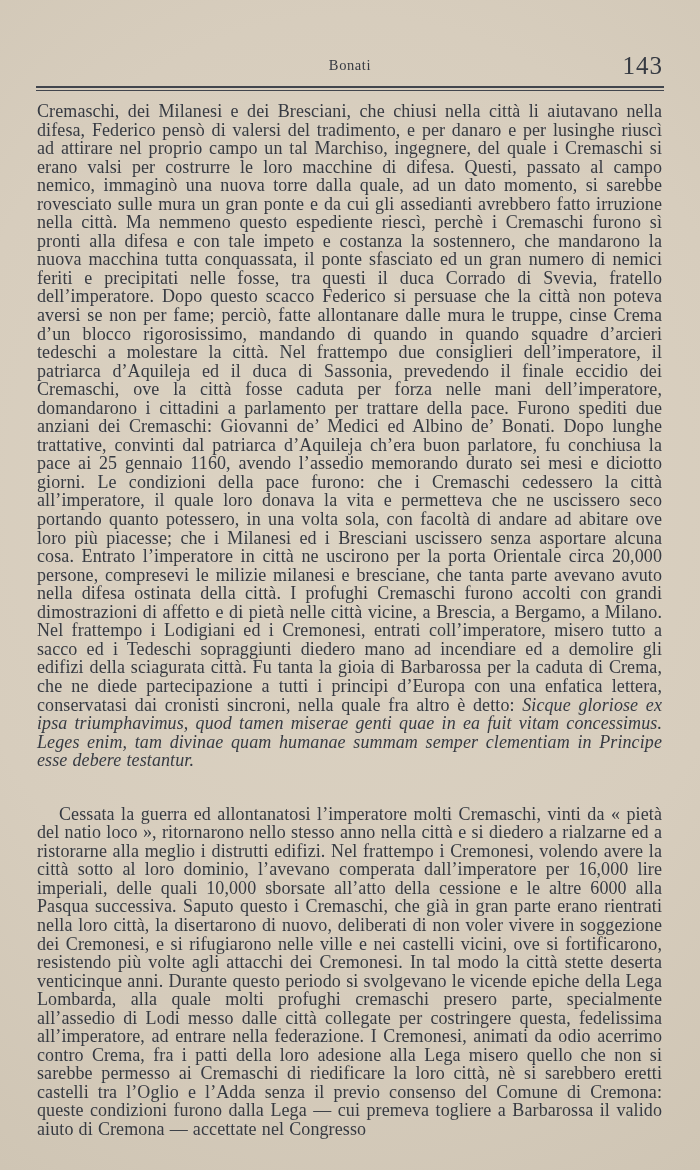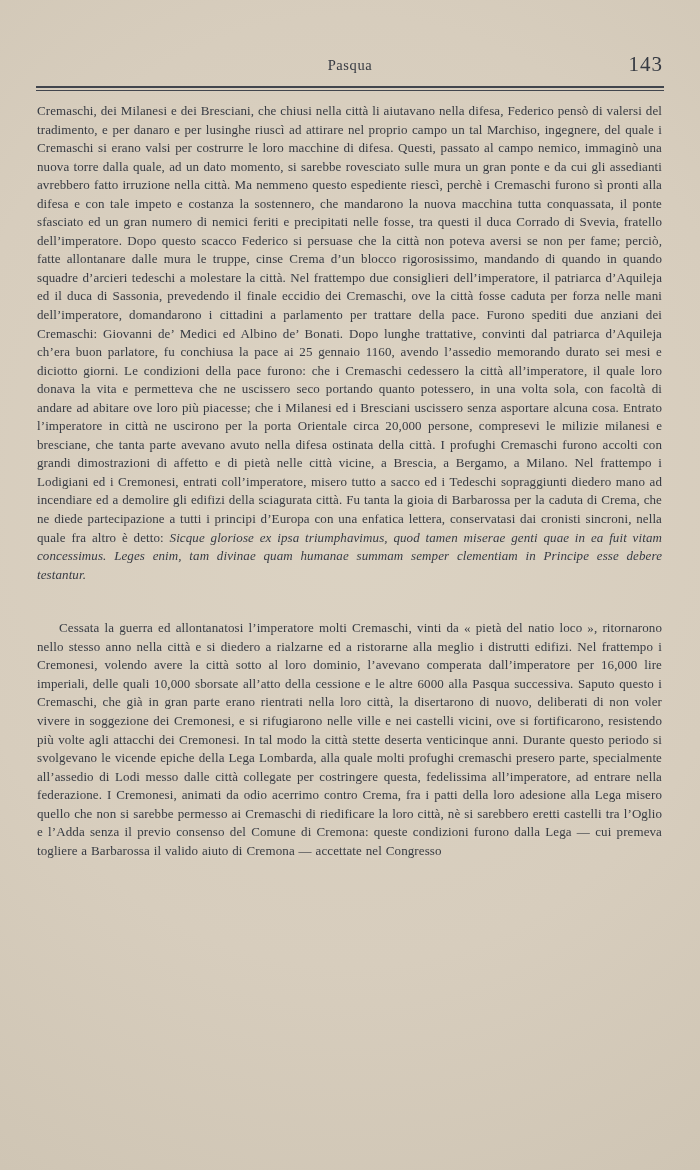--- a/index.html
+++ b/index.html
@@ -34,21 +34,21 @@
     right: 0;
     top: 3px;
     text-align: center;
     font-size: 14.5px;
     letter-spacing: 0.6px;
   }
   .page-number {
     position: absolute;
     right: 0;
     top: -2px;
-    font-size: 21px;
+    font-size: 25px;
     letter-spacing: 1px;
   }
   .rule {
     position: absolute;
     top: 86px;
     left: 36px;
     right: 36px;
     border-top: 2.5px solid #41454d;
   }
   .rule::after {
@@ -56,21 +56,21 @@
     display: block;
     margin-top: 2px;
     border-top: 1px solid #41454d;
   }
   .body-text {
     position: absolute;
     top: 102px;
     left: 37px;
     right: 38px;
     text-align: justify;
-    font-size: 13px;
+    font-size: 18px;
     line-height: 18.55px;
     letter-spacing: 0.1px;
     word-spacing: 0.5px;
     hyphens: auto;
     -webkit-hyphens: auto;
   }
   p.para {
     margin: 0;
   }
   p.para.indent {
@@ -80,21 +80,21 @@
   .italic {
     font-style: italic;
   }
 </style>
 </head>
 <body>
 
 <div class="page">
 
   <div class="header">
-    <div class="running-title">Pasqua</div>
+    <div class="running-title">Bonati</div>
     <div class="page-number">143</div>
   </div>
 
   <div class="rule"></div>
 
   <div class="body-text">
     <p class="para"><span>Cremaschi, dei Milanesi e dei Bresciani, che chiusi nella città li aiutavano nella difesa, Federico pensò di valersi del tradimento, e per danaro e per lusinghe riuscì ad attirare nel proprio campo un tal Marchiso, ingegnere, del quale i Cremaschi si erano valsi per costrurre le loro macchine di difesa. Questi, passato al campo nemico, immaginò una nuova torre dalla quale, ad un dato momento, si sarebbe rovesciato sulle mura un gran ponte e da cui gli assedianti avrebbero fatto irruzione nella città. Ma nemmeno questo espediente riescì, perchè i Cremaschi furono sì pronti alla difesa e con tale impeto e costanza la sostennero, che mandarono la nuova macchina tutta conquassata, il ponte sfasciato ed un gran numero di nemici feriti e precipitati nelle fosse, tra questi il duca Corrado di Svevia, fratello dell’imperatore. Dopo questo scacco Federico si persuase che la città non poteva aversi se non per fame; perciò, fatte allontanare dalle mura le truppe, cinse Crema d’un blocco rigorosissimo, mandando di quando in quando squadre d’arcieri tedeschi a molestare la città. Nel frattempo due consiglieri dell’imperatore, il patriarca d’Aquileja ed il duca di Sassonia, prevedendo il finale eccidio dei Cremaschi, ove la città fosse caduta per forza nelle mani dell’imperatore, domandarono i cittadini a parlamento per trattare della pace. Furono spediti due anziani dei Cremaschi: Giovanni de’ Medici ed Albino de’ Bonati. Dopo lunghe trattative, convinti dal patriarca d’Aquileja ch’era buon parlatore, fu conchiusa la pace ai 25 gennaio 1160, avendo l’assedio memorando durato sei mesi e diciotto giorni. Le condizioni della pace furono: che i Cremaschi cedessero la città all’imperatore, il quale loro donava la vita e permetteva che ne uscissero seco portando quanto potessero, in una volta sola, con facoltà di andare ad abitare ove loro più piacesse; che i Milanesi ed i Bresciani uscissero senza asportare alcuna cosa. Entrato l’imperatore in città ne uscirono per la porta Orientale circa 20,000 persone, compresevi le milizie milanesi e bresciane, che tanta parte avevano avuto nella difesa ostinata della città. I profughi Cremaschi furono accolti con grandi dimostrazioni di affetto e di pietà nelle città vicine, a Brescia, a Bergamo, a Milano. Nel frattempo i Lodigiani ed i Cremonesi, entrati coll’imperatore, misero tutto a sacco ed i Tedeschi sopraggiunti diedero mano ad incendiare ed a demolire gli edifizi della sciagurata città. Fu tanta la gioia di Barbarossa per la caduta di Crema, che ne diede partecipazione a tutti i principi d’Europa con una enfatica lettera, conservatasi dai cronisti sincroni, nella quale fra altro è detto: </span><span class="italic">Sicque gloriose ex ipsa triumphavimus, quod tamen miserae genti quae in ea fuit vitam concessimus. Leges enim, tam divinae quam humanae summam semper clementiam in Principe esse debere testantur.</span></p>
     <p class="para indent"><span>Cessata la guerra ed allontanatosi l’imperatore molti Cremaschi, vinti da « pietà del natio loco », ritornarono nello stesso anno nella città e si diedero a rialzarne ed a ristorarne alla meglio i distrutti edifizi. Nel frattempo i Cremonesi, volendo avere la città sotto al loro dominio, l’avevano comperata dall’imperatore per 16,000 lire imperiali, delle quali 10,000 sborsate all’atto della cessione e le altre 6000 alla Pasqua successiva. Saputo questo i Cremaschi, che già in gran parte erano rientrati nella loro città, la disertarono di nuovo, deliberati di non voler vivere in soggezione dei Cremonesi, e si rifugiarono nelle ville e nei castelli vicini, ove si fortificarono, resistendo più volte agli attacchi dei Cremonesi. In tal modo la città stette deserta venticinque anni. Durante questo periodo si svolgevano le vicende epiche della Lega Lombarda, alla quale molti profughi cremaschi presero parte, specialmente all’assedio di Lodi messo dalle città collegate per costringere questa, fedelissima all’imperatore, ad entrare nella federazione. I Cremonesi, animati da odio acerrimo contro Crema, fra i patti della loro adesione alla Lega misero quello che non si sarebbe permesso ai Cremaschi di riedificare la loro città, nè si sarebbero eretti castelli tra l’Oglio e l’Adda senza il previo consenso del Comune di Cremona: queste condizioni furono dalla Lega — cui premeva togliere a Barbarossa il valido aiuto di Cremona — accettate nel Congresso</span></p>
   </div>
 

